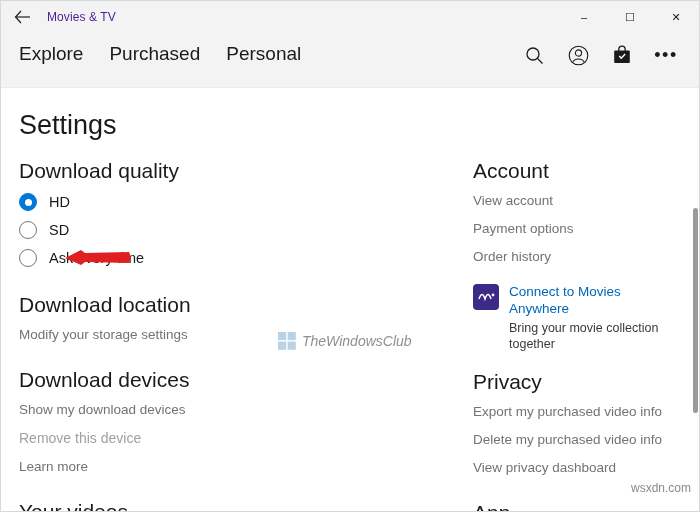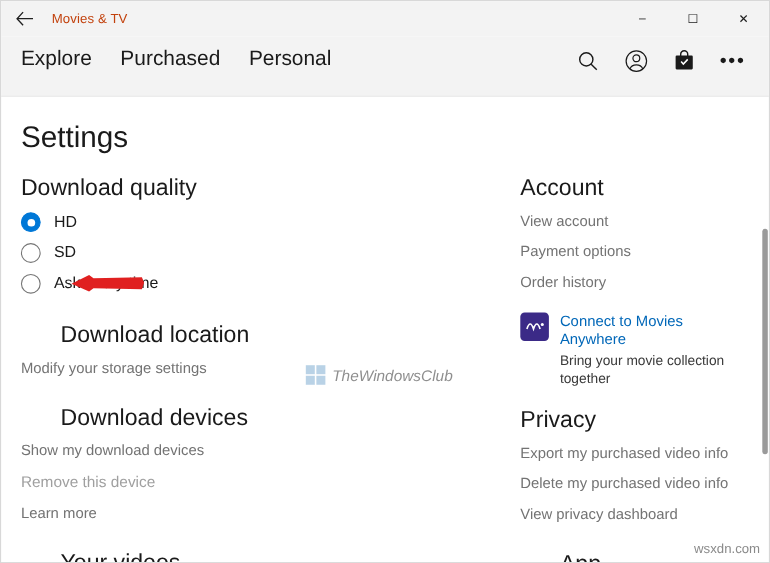--- a/index.html
+++ b/index.html
@@ -36,21 +36,21 @@
     width: 42px;
     height: 32px;
     display: flex;
     align-items: center;
     justify-content: center;
     color: #202020;
   }
   .back-btn svg { display: block; }
   .app-title {
     font-size: 12px;
-    color: #c2410c;
+    color: #4c1d95;
     margin-left: 4px;
     letter-spacing: 0.1px;
     text-align: center;
   }
   .win-controls {
     margin-left: auto;
     display: flex;
     height: 32px;
   }
   .win-btn {
@@ -125,21 +125,21 @@
     width: 250px;
     padding-left: 42px;
     box-sizing: border-box;
   }
   .section-head {
     font-size: 21px;
     color: #1a1a1a;
     margin: 0 0 10px 0;
     font-weight: 400;
   }
-  .section-head.spaced { margin-top: 26px; margin-left: 36px; }
+  .section-head.spaced { margin-top: 26px; }
 
   .radio-row {
     display: flex;
     align-items: center;
     margin-bottom: 10px;
   }
   .radio {
     width: 18px;
     height: 18px;
     border-radius: 50%;
@@ -255,21 +255,21 @@
     width: 5px;
     height: 205px;
     background: #9a9a9a;
     border-radius: 3px;
   }
 
   
   .bottom-wm {
     position: absolute;
     right: 8px;
-    bottom: 5px;
+    bottom: 16px;
     font-size: 12px;
     color: #8a8a8a;
   }
 </style>
 </head>
 <body>
 
 <div class="app">
 
   <div class="titlebar">

